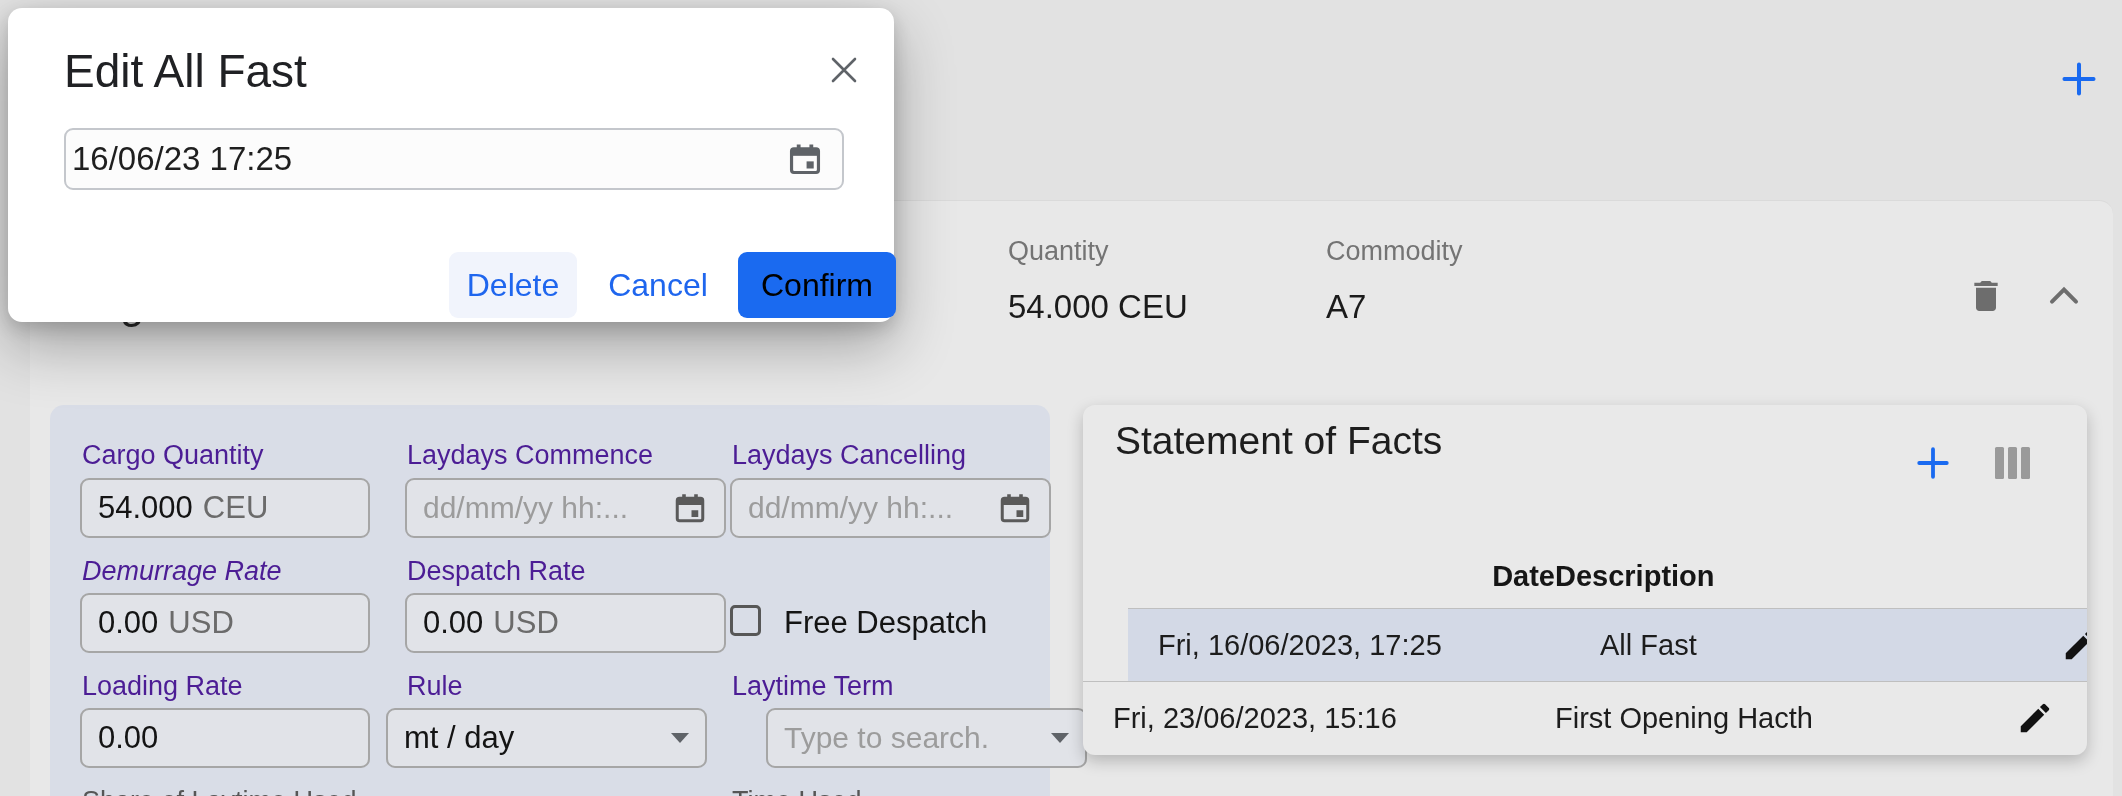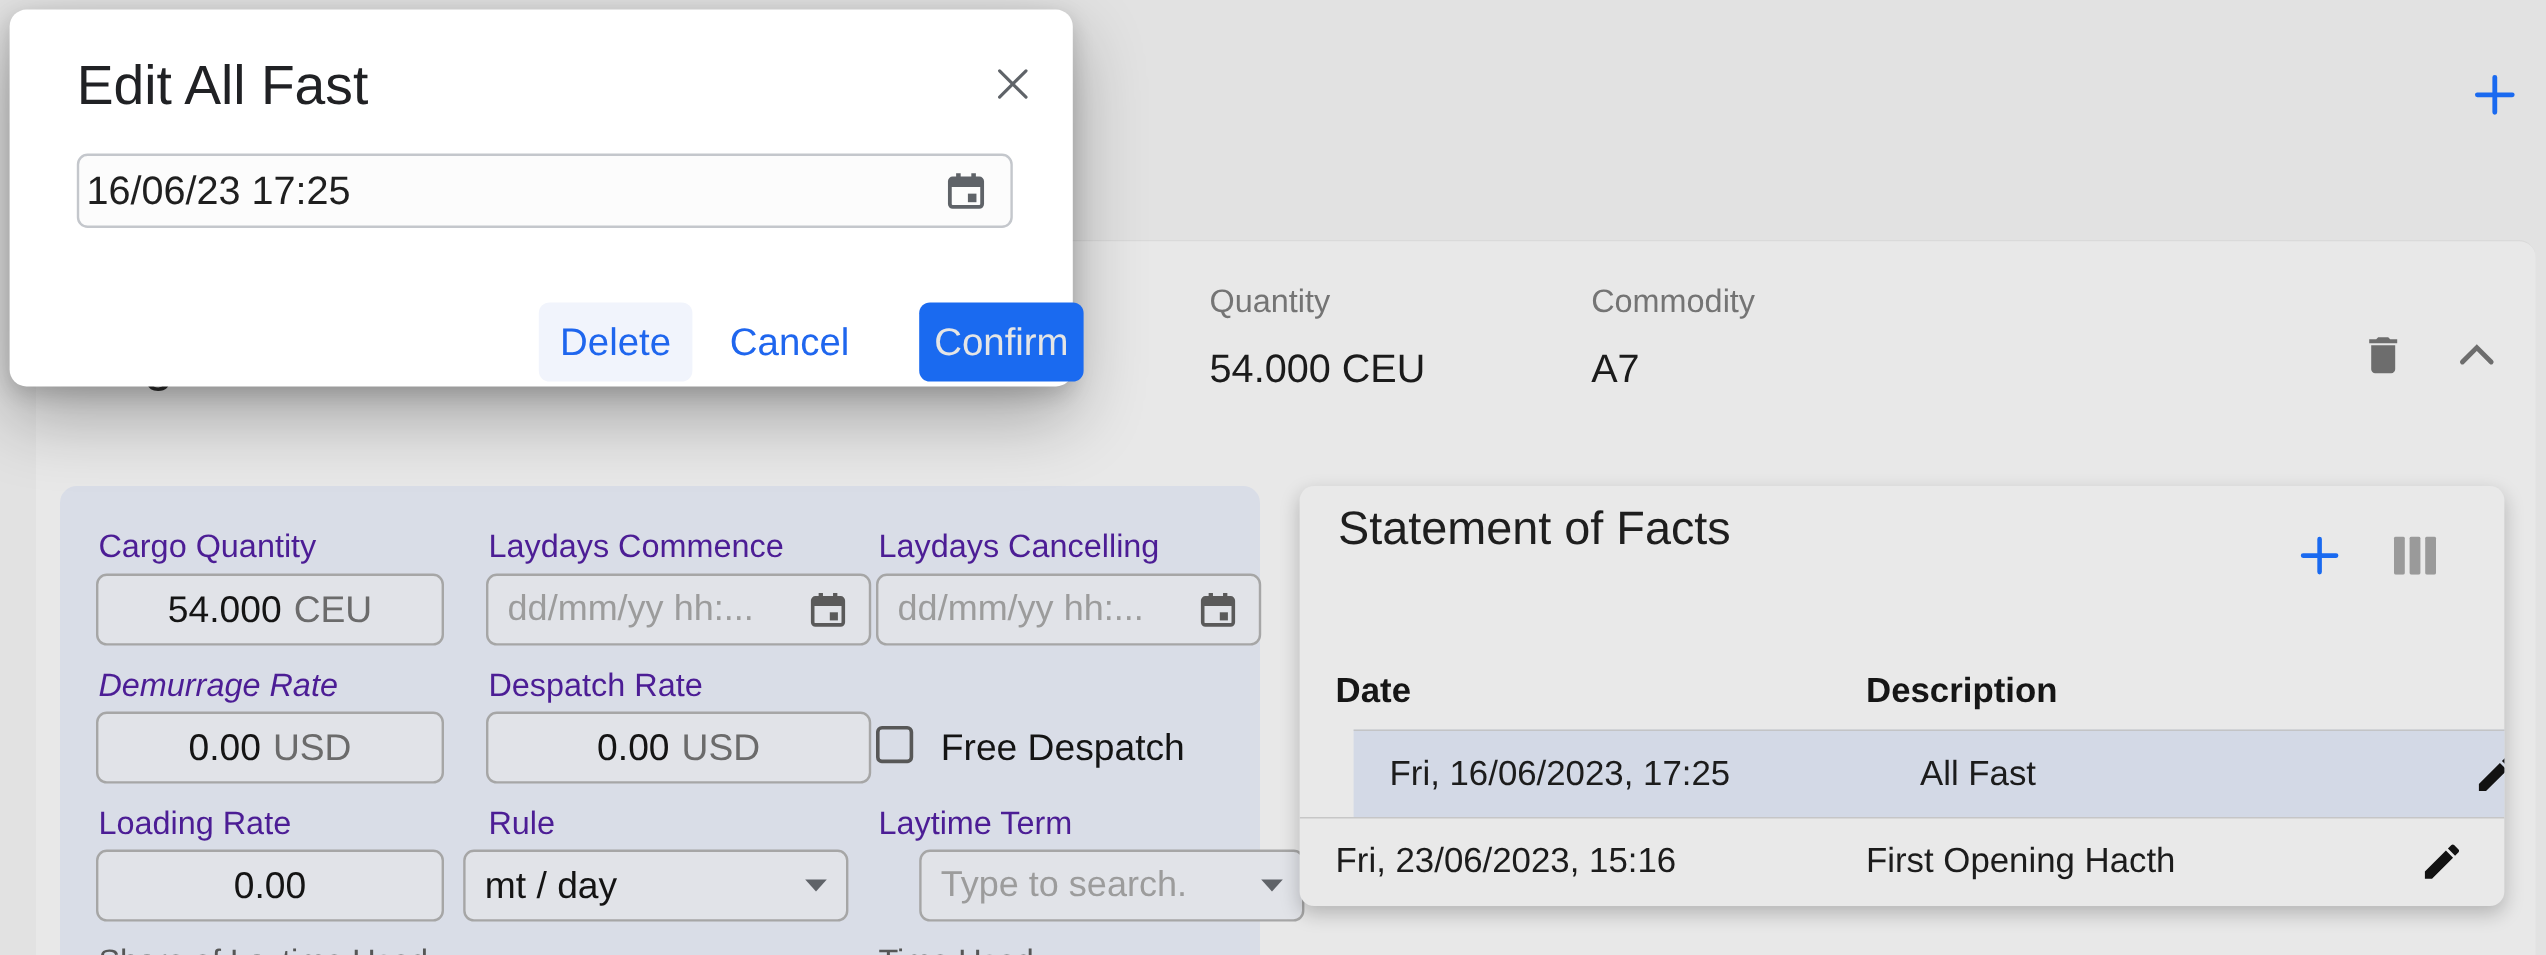--- a/index.html
+++ b/index.html
@@ -16,38 +16,38 @@
   .summary-value { position:absolute; font-size:33px; color:#1b1b1b; }
   .icon-btn { position:absolute; cursor:pointer; }
 
   
   .cargo-panel { position:absolute; left:50px; top:405px; width:1000px; height:420px;
     background:#d9dde7; border-radius:14px; }
   .flabel { position:absolute; font-size:27px; color:#4c1d95; white-space:nowrap; }
   .fbox { position:absolute; width:321px; height:60px; background:#e1e3e8;
     border:2px solid #a6a6a6; border-radius:9px; display:flex; align-items:center;
     padding:0 16px; font-size:31px; color:#141414; }
-  .fbox.right { justify-content:center; gap:10px; }
+  .fbox.right { justify-content:flex-start; gap:10px; }
   .fbox .unit { color:#6b6b6b; }
   .fbox .ph { color:#9c9c9c; font-size:30px; flex:1; white-space:nowrap; overflow:hidden; }
   .fbox .cal { flex:0 0 auto; margin-left:8px; }
   .caret { width:0; height:0; border-left:9px solid transparent; border-right:9px solid transparent;
     border-top:10px solid #5f6368; margin-left:auto; }
   .fbox.select .txt { flex:1; }
   .checkbox { position:absolute; left:730px; top:605px; width:31px; height:31px;
     border:3px solid #575757; border-radius:5px; background:transparent; cursor:pointer; }
   .cb-label { position:absolute; left:784px; top:605px; font-size:31px; color:#141414; }
 
   
   .sof-card { position:absolute; left:1083px; top:405px; width:1004px; height:350px;
     background:#e9e9e9; border-radius:12px; box-shadow:0 6px 16px rgba(0,0,0,.22); overflow:hidden; }
   .sof-title { position:absolute; left:32px; top:14px; font-size:39px; font-weight:500; color:#1e1e1e; }
   .sof-add { position:absolute; left:832px; top:40px; width:36px; height:36px; cursor:pointer; }
   .sof-cols { position:absolute; left:910px; top:42px; width:40px; height:32px; cursor:pointer; }
-  .sof-header { position:absolute; left:0; top:140px; width:100%; height:63px; display:flex; align-items:center; }
+  .sof-header { position:absolute; left:0; top:140px; width:100%; height:63px; display:flex; align-items:center;text-align:right; }
   .sof-header .h1 { margin-left:30px; width:442px; font-size:29px; font-weight:700; color:#161616; }
   .sof-header .h2 { font-size:29px; font-weight:700; color:#161616; }
   .sof-row { position:absolute; left:0; width:100%; height:73px; display:flex; align-items:center;
     border-top:1px solid #bfbfbf; cursor:pointer; }
   .sof-row .c1 { margin-left:30px; width:442px; font-size:29px; color:#1c1c1c; }
   .sof-row .c2 { flex:1; font-size:29px; color:#1c1c1c; }
   .sof-row .act { width:104px; display:flex; justify-content:center; }
   .row-selected { background:#d3d9e6; }
 
   
@@ -61,21 +61,21 @@
   .modal-close { position:absolute; left:816px; top:42px; width:40px; height:40px; cursor:pointer; }
   .modal-input { position:absolute; left:56px; top:120px; width:780px; height:62px;
     border:2px solid #c4c7cc; border-radius:9px; background:#fcfcfc; display:flex; align-items:center;
     padding:0 18px 0 6px; }
   .modal-input input { flex:1; border:none; outline:none; background:transparent;
     font-family:"Liberation Sans", sans-serif; font-size:33px; color:#1f1f1f; }
   .btn { position:absolute; top:244px; height:66px; border:none; border-radius:9px;
     font-family:"Liberation Sans", sans-serif; font-size:32px; cursor:pointer; }
   .btn-delete { left:441px; width:128px; background:#f1f4fc; color:#1f66ee; }
   .btn-cancel { left:588px; width:124px; background:transparent; color:#1f66ee; }
-  .btn-confirm { left:758px; width:137px; background:#1a6af0; color:#e5e5e5; }
+  .btn-confirm { left:730px; width:158px; background:#1a6af0; color:#000000; }
 </style>
 </head>
 <body>
 
 <div id="viewport">
 
   <svg class="top-add-btn" viewBox="0 0 34 34">
     <path d="M17 4v26M4 17h26" fill="none" stroke="#1a6af0" stroke-width="3.6" stroke-linecap="round"></path>
   </svg>
 

